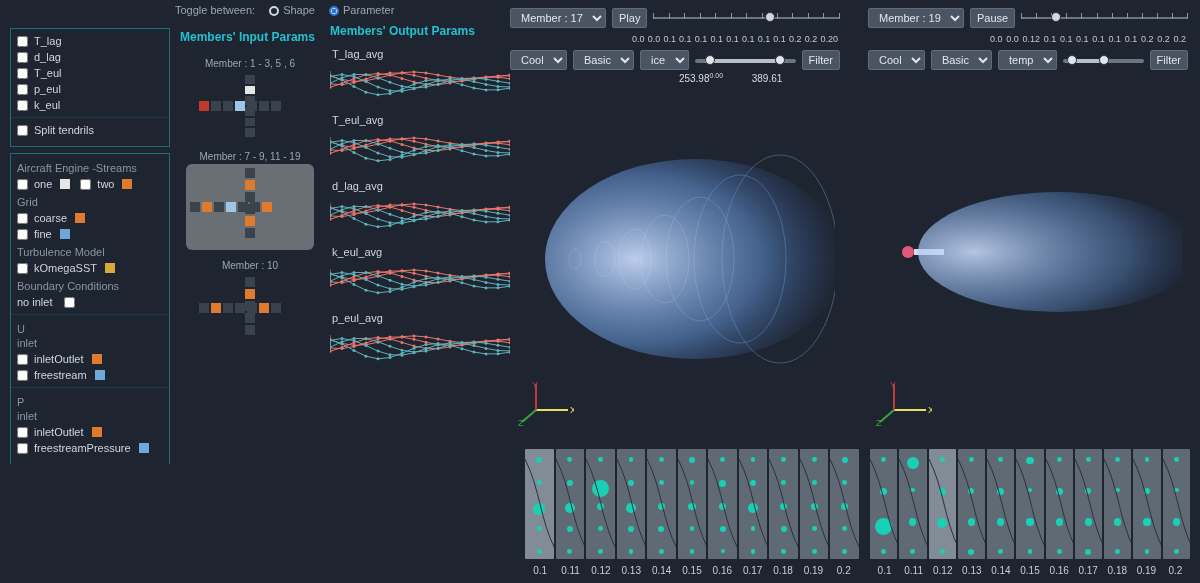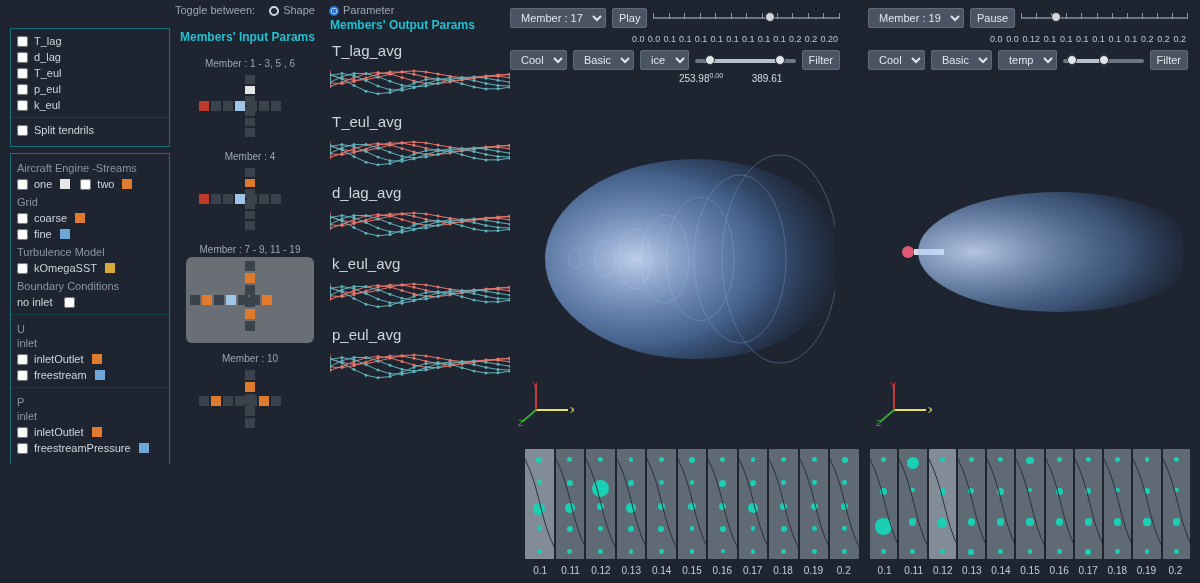--- a/index.html
+++ b/index.html
@@ -51,23 +51,23 @@
   .cross-v, .cross-h { position:absolute; background:transparent; display:flex; }
   .cross-v { flex-direction:column; left:50%; top:4px; bottom:4px; transform:translateX(-50%); gap:2px;}
   .cross-h { flex-direction:row; top:50%; left:4px; right:4px; transform:translateY(-50%); gap:2px;}
   .cell { width:10px; height:10px; background:#3a424c;}
   .cell.o { background:#e07a2c;}
   .cell.b { background:#9fc6e6;}
   .cell.w { background:#e6e6e6;}
   .cell.r { background:#c0392b;}
   
   .outcol {
-    position: absolute; left: 330px; top: 18px; width: 190px;
-  }
-  .scribble-label { color:#cfd6dd; font-size:15px; margin:10px 0 2px 2px;}
+    position: absolute; left: 330px; top: 24px; width: 190px;
+  }
+  .scribble-label { color:#cfd6dd; font-size:11px; margin:10px 0 2px 2px;}
   .scribble {
     width:180px; height:42px; position:relative;
   }
   
   .vispane {
     position:absolute; top:8px; height:420px; display:flex; flex-direction:column; gap:6px;
   }
   .vispane.left  { left: 510px; width: 330px; }
   .vispane.right { left: 868px; width: 320px; }
   .ctrlrow { display:flex; align-items:center; gap:6px; }
@@ -239,42 +239,20 @@
           <div class="cell"></div>
           <div class="cell"></div>
           <div class="cell b"></div>
           <div class="cell"></div>
           <div class="cell"></div>
           <div class="cell"></div>
         </div>
     </div>
   </div>
 
-  <div class="glyph-block">
-    <div class="glyph-cap">Member : 4</div>
-    <div class="glyph">
-      <div class="cross-v">
-          <div class="cell"></div>
-          <div class="cell o"></div>
-          <div class="cell"></div>
-          <div class="cell"></div>
-          <div class="cell"></div>
-          <div class="cell"></div>
-        </div>
-      <div class="cross-h">
-          <div class="cell r"></div>
-          <div class="cell"></div>
-          <div class="cell"></div>
-          <div class="cell b"></div>
-          <div class="cell"></div>
-          <div class="cell"></div>
-          <div class="cell"></div>
-        </div>
-    </div>
-  </div>
 
   <div class="glyph-block">
     <div class="glyph-cap">Member : 7 - 9, 11 - 19</div>
     <div class="glyph sel">
       <div class="cross-v">
           <div class="cell"></div>
           <div class="cell o"></div>
           <div class="cell"></div>
           <div class="cell"></div>
           <div class="cell o"></div>

